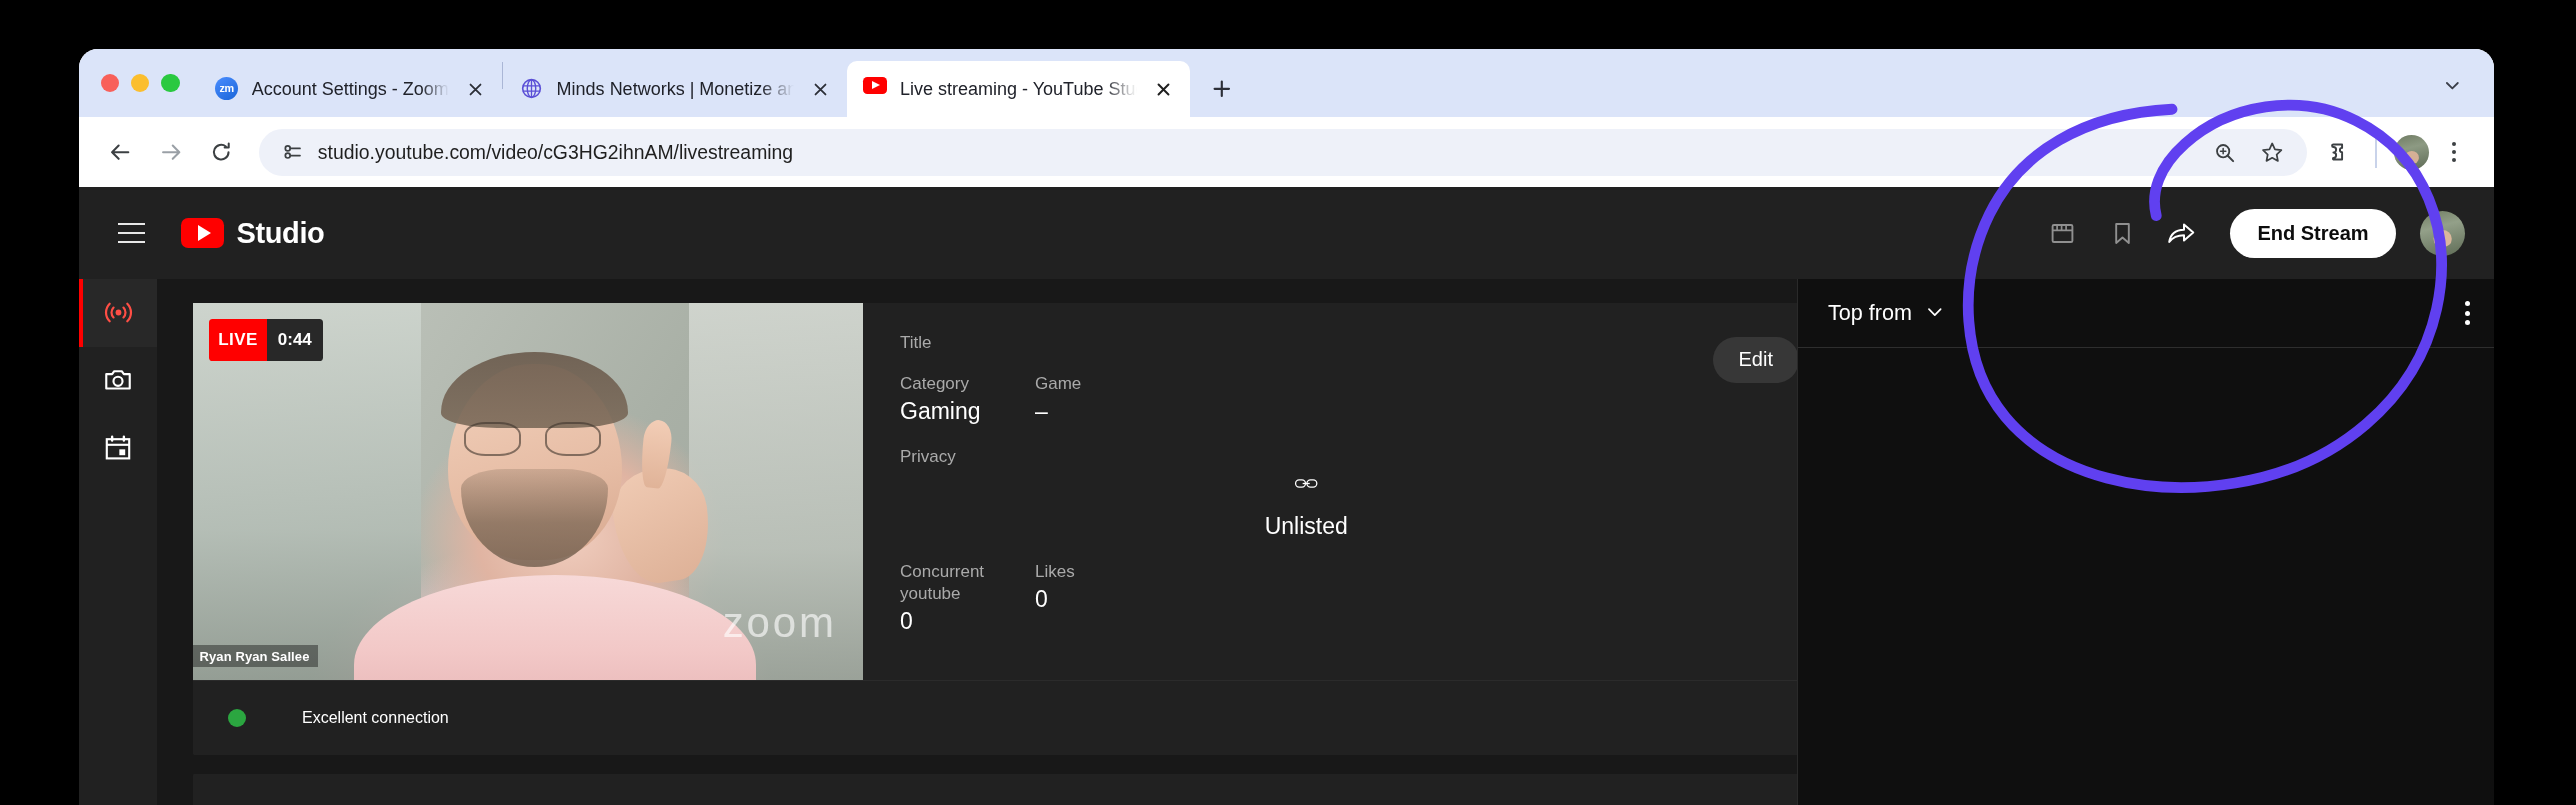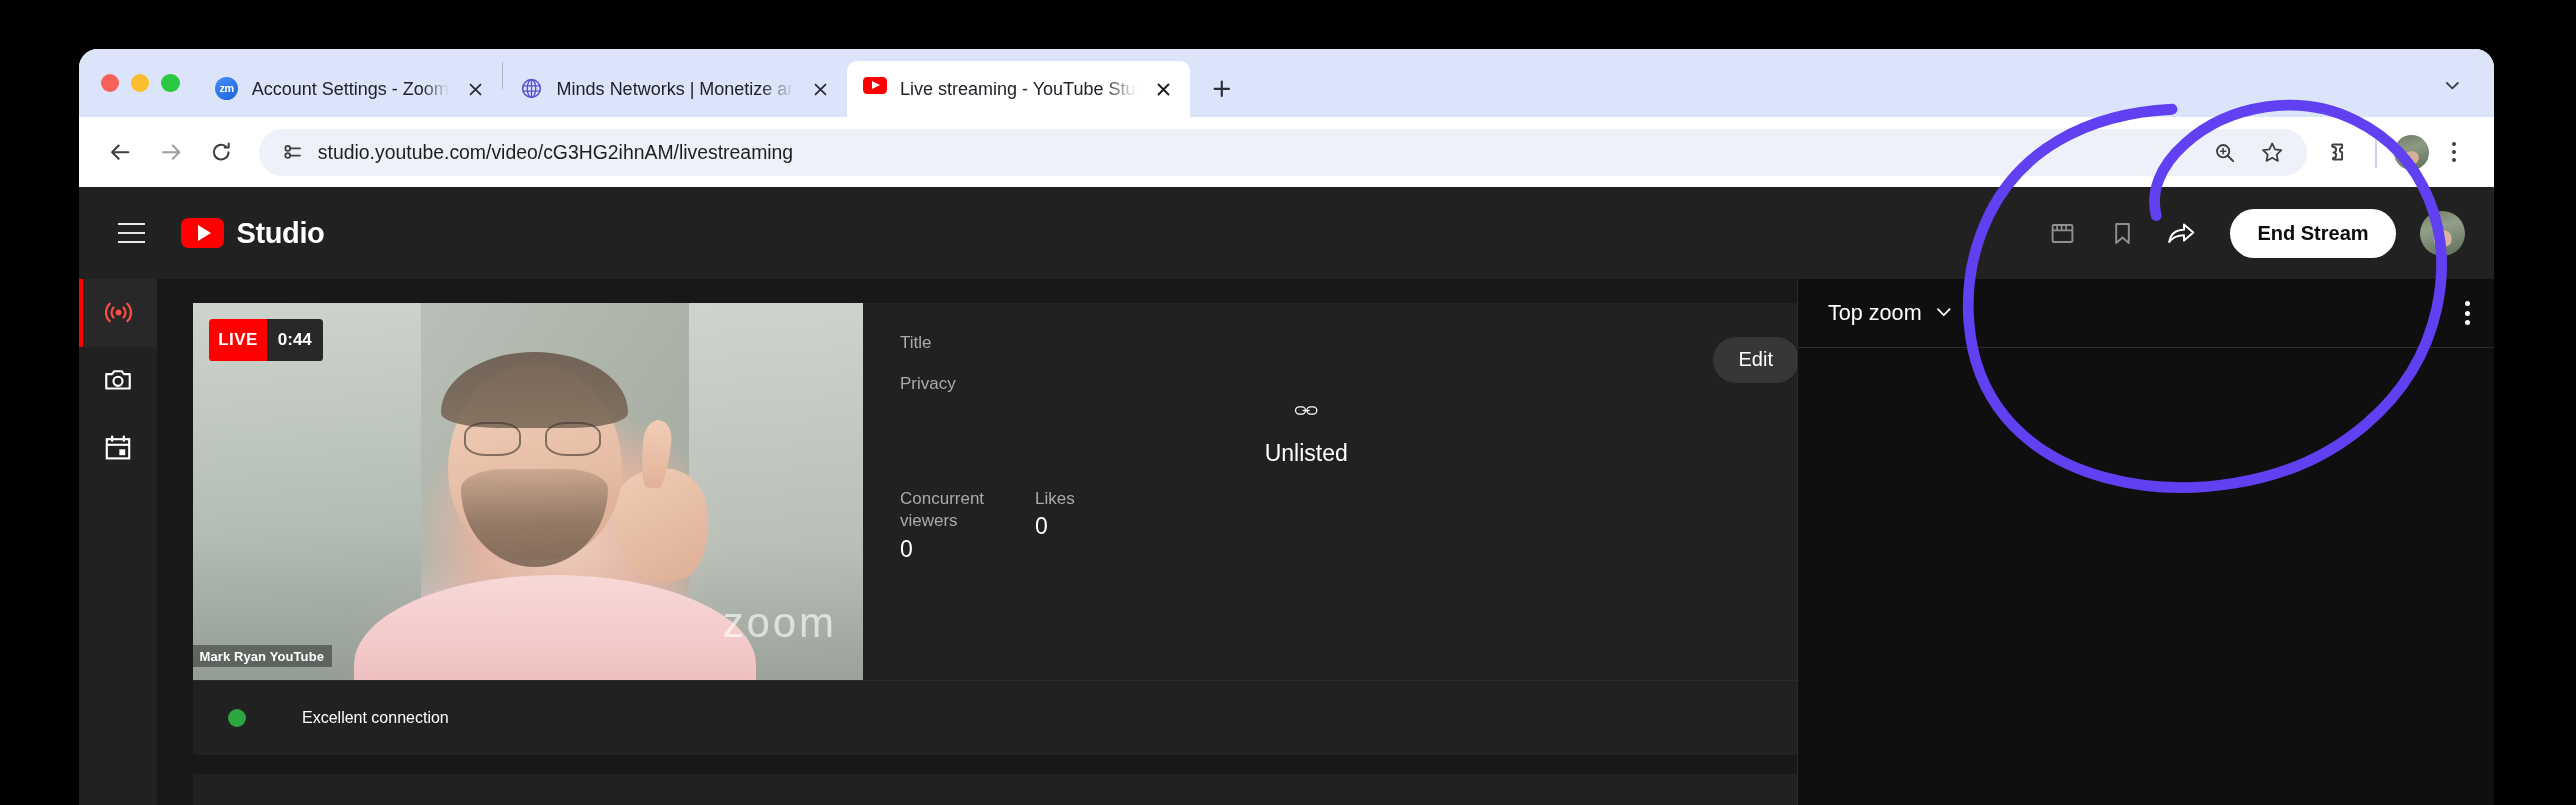--- a/index.html
+++ b/index.html
@@ -710,49 +710,59 @@
               <div id="vp-hair"></div>
               <div id="vp-beard"></div>
               <div id="vp-lens-l"></div>
               <div id="vp-lens-r"></div>
 
               <div id="live-badge">
                 <span class="lb-live">LIVE</span>
                 <span class="lb-time">0:44</span>
               </div>
 
-              <div id="vp-nametag">Mark Ryan YouTube</div>
+              <div id="vp-nametag">Ryan Ryan Sallee</div>
               <div id="vp-zoom-wm">zoom</div>
             </div>
 
             <div id="stream-info">
               <div id="info-fields">
 
                 <div class="field-block">
                   <div class="fi-label">Title</div>
                 </div>
 
+                <div class="field-block field-row">
+                  <div class="field-col-1">
+                    <div class="fi-label">Category</div>
+                    <div class="fi-value small">Gaming</div>
+                  </div>
+                  <div>
+                    <div class="fi-label">Game</div>
+                    <div class="fi-value small">–</div>
+                  </div>
+                </div>
 
                 <div class="field-block">
                   <div class="fi-label">Privacy</div>
                   <div class="fi-value small privacy-value">
                     <span>
                       <svg width="24.4" height="17" viewBox="0 0 34 24" aria-hidden="true">
                         <rect x="2" y="7" width="14" height="10" rx="5" fill="none" stroke="#ffffff" stroke-width="1.8"></rect>
                         <rect x="18" y="7" width="14" height="10" rx="5" fill="none" stroke="#ffffff" stroke-width="1.8"></rect>
                         <path d="M12 12 H22" stroke="#ffffff" stroke-width="1.8"></path>
                       </svg>
                     </span>
                     <span>Unlisted</span>
                   </div>
                 </div>
 
                 <div class="field-block field-row">
                   <div class="field-col-1">
-                    <div class="fi-label">Concurrent viewers</div>
+                    <div class="fi-label">Concurrent youtube</div>
                     <div class="fi-value small">0</div>
                   </div>
                   <div>
                     <div class="fi-label">Likes</div>
                     <div class="fi-value small">0</div>
                   </div>
                 </div>
 
               </div>
               <button id="edit-btn">Edit</button>
@@ -763,21 +773,21 @@
             <span id="conn-dot"></span>
             <span id="conn-text">Excellent connection</span>
           </div>
         </div>
 
         <div id="lower-card"></div>
       </div>
 
       <div id="chat-panel">
         <div id="chat-header">
-          <span id="chat-title">Top zoom</span>
+          <span id="chat-title">Top from</span>
           <span>
             <svg width="21.6" height="21.6" viewBox="0 0 24 24" aria-hidden="true">
               <path d="M5.5 9 L12 15.6 L18.5 9" stroke="#ffffff" stroke-width="1.9" stroke-linecap="round" stroke-linejoin="round" fill="none"></path>
             </svg>
           </span>
           <span id="chat-kebab">
               <i></i>
               <i></i>
               <i></i>
             </span>

